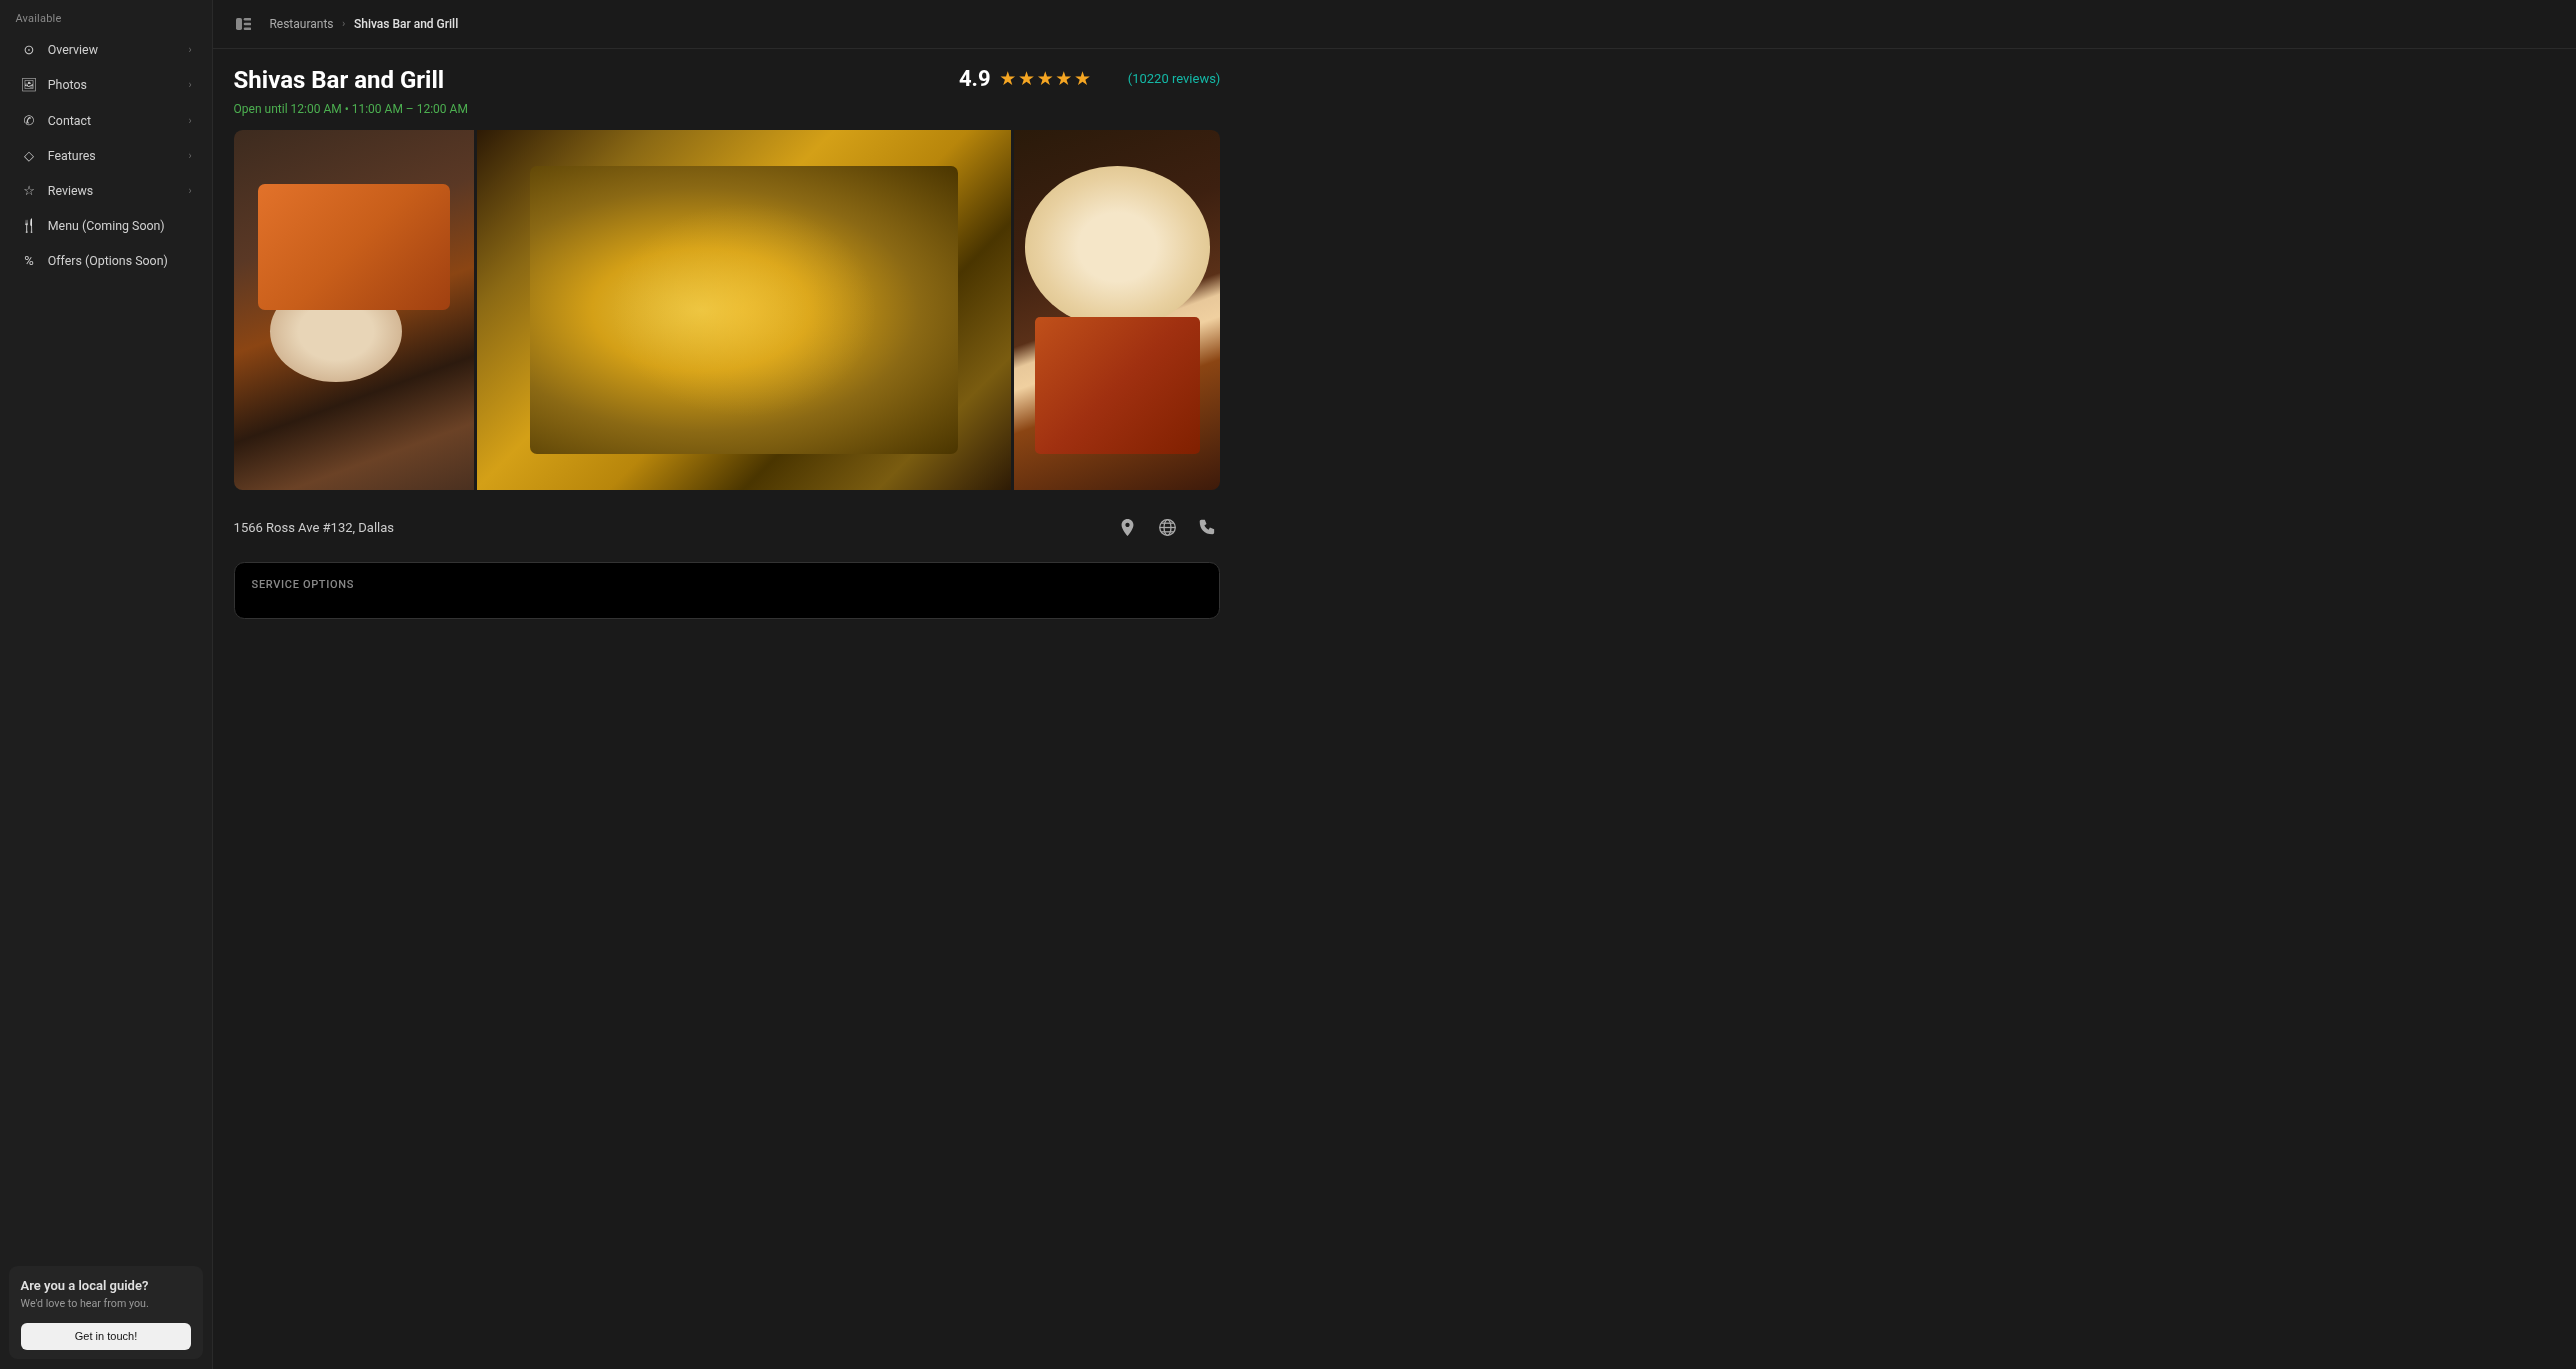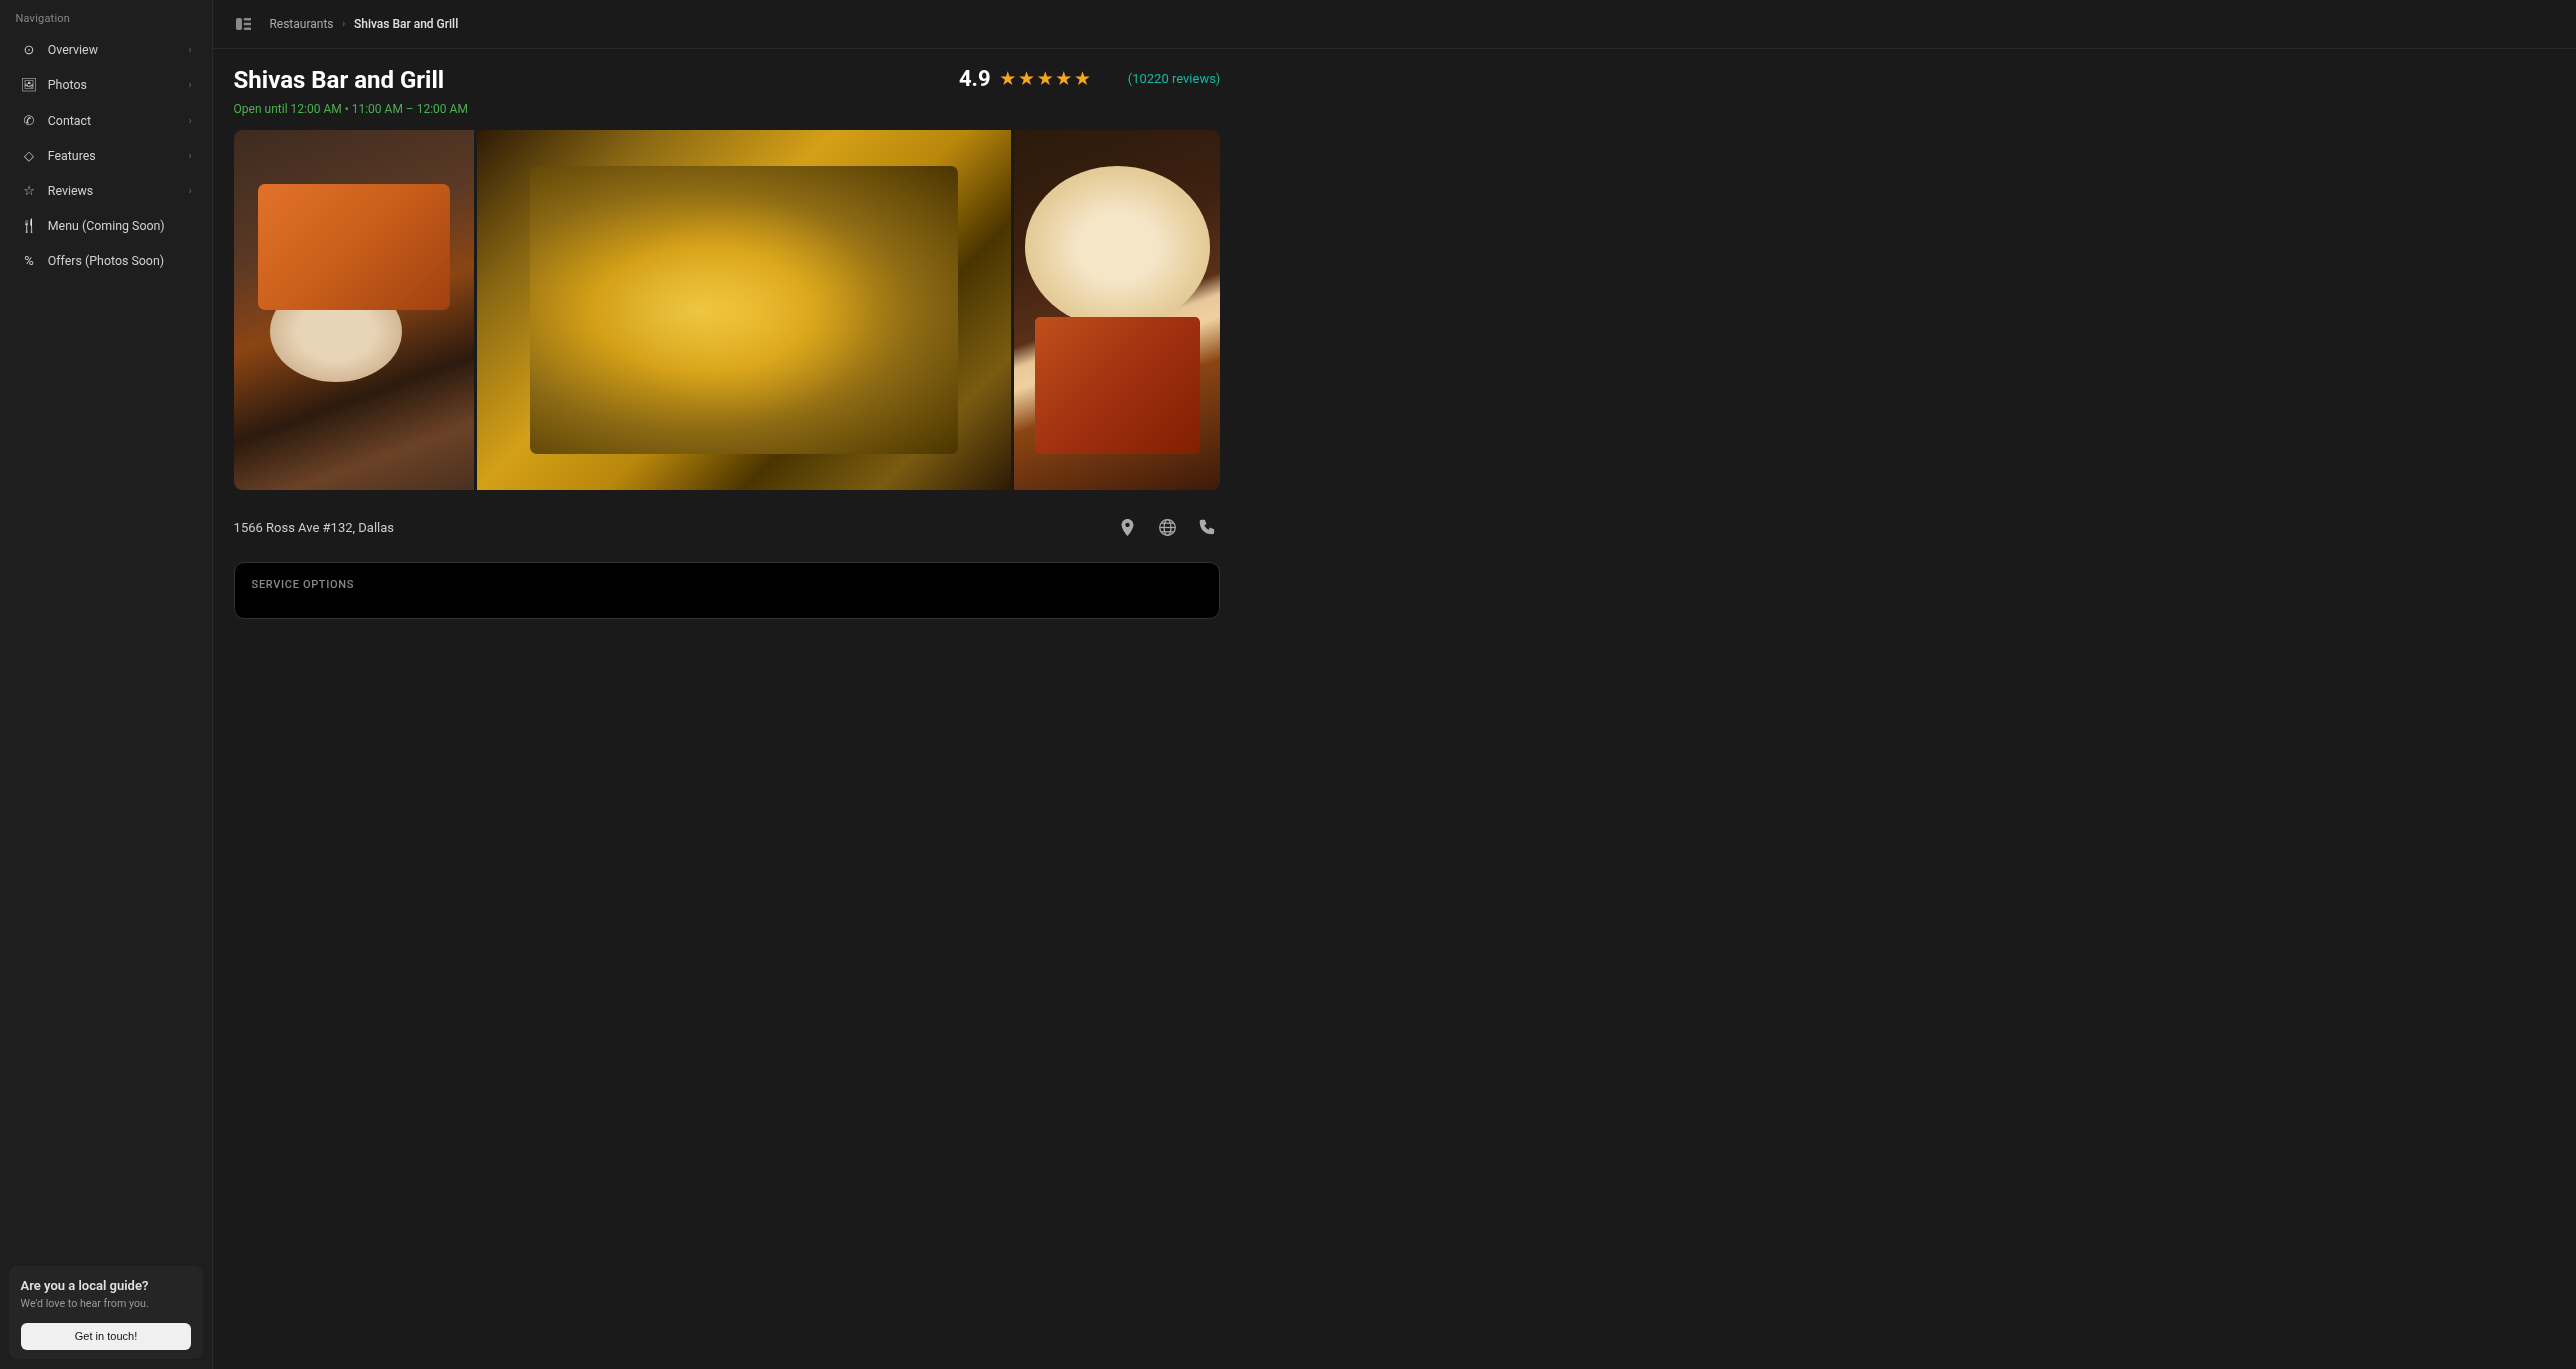--- a/index.html
+++ b/index.html
@@ -347,21 +347,21 @@
       padding: 6.9px 13.7px;
       font-size: 12px;
       font-weight: 500;
       cursor: default;
     }
   </style>
 </head>
 <body>
 
 <div id="sidebar">
-  <div id="nav-label">Navigation</div>
+  <div id="nav-label">Available</div>
 
   <div id="nav-items">
 
     <div class="nav-item">
       <span class="nav-item-icon">⊙</span>
       <span class="nav-item-label">Overview</span>
       <span class="nav-item-chevron">›</span>
     </div>
 
     <div class="nav-item">
@@ -388,21 +388,21 @@
       <span class="nav-item-chevron">›</span>
     </div>
 
     <div class="nav-item">
       <span class="nav-item-icon">🍴</span>
       <span class="nav-item-label">Menu (Coming Soon)</span>
     </div>
 
     <div class="nav-item">
       <span class="nav-item-icon">%</span>
-      <span class="nav-item-label">Offers (Photos Soon)</span>
+      <span class="nav-item-label">Offers (Options Soon)</span>
     </div>
   </div>
 
   <div class="nav-spacer"></div>
 
   <div id="local-guide-card">
     <div id="local-guide-title">Are you a local guide?</div>
     <div id="local-guide-desc">We'd love to hear from you.</div>
     <button id="get-in-touch-btn">Get in touch!</button>
   </div>

